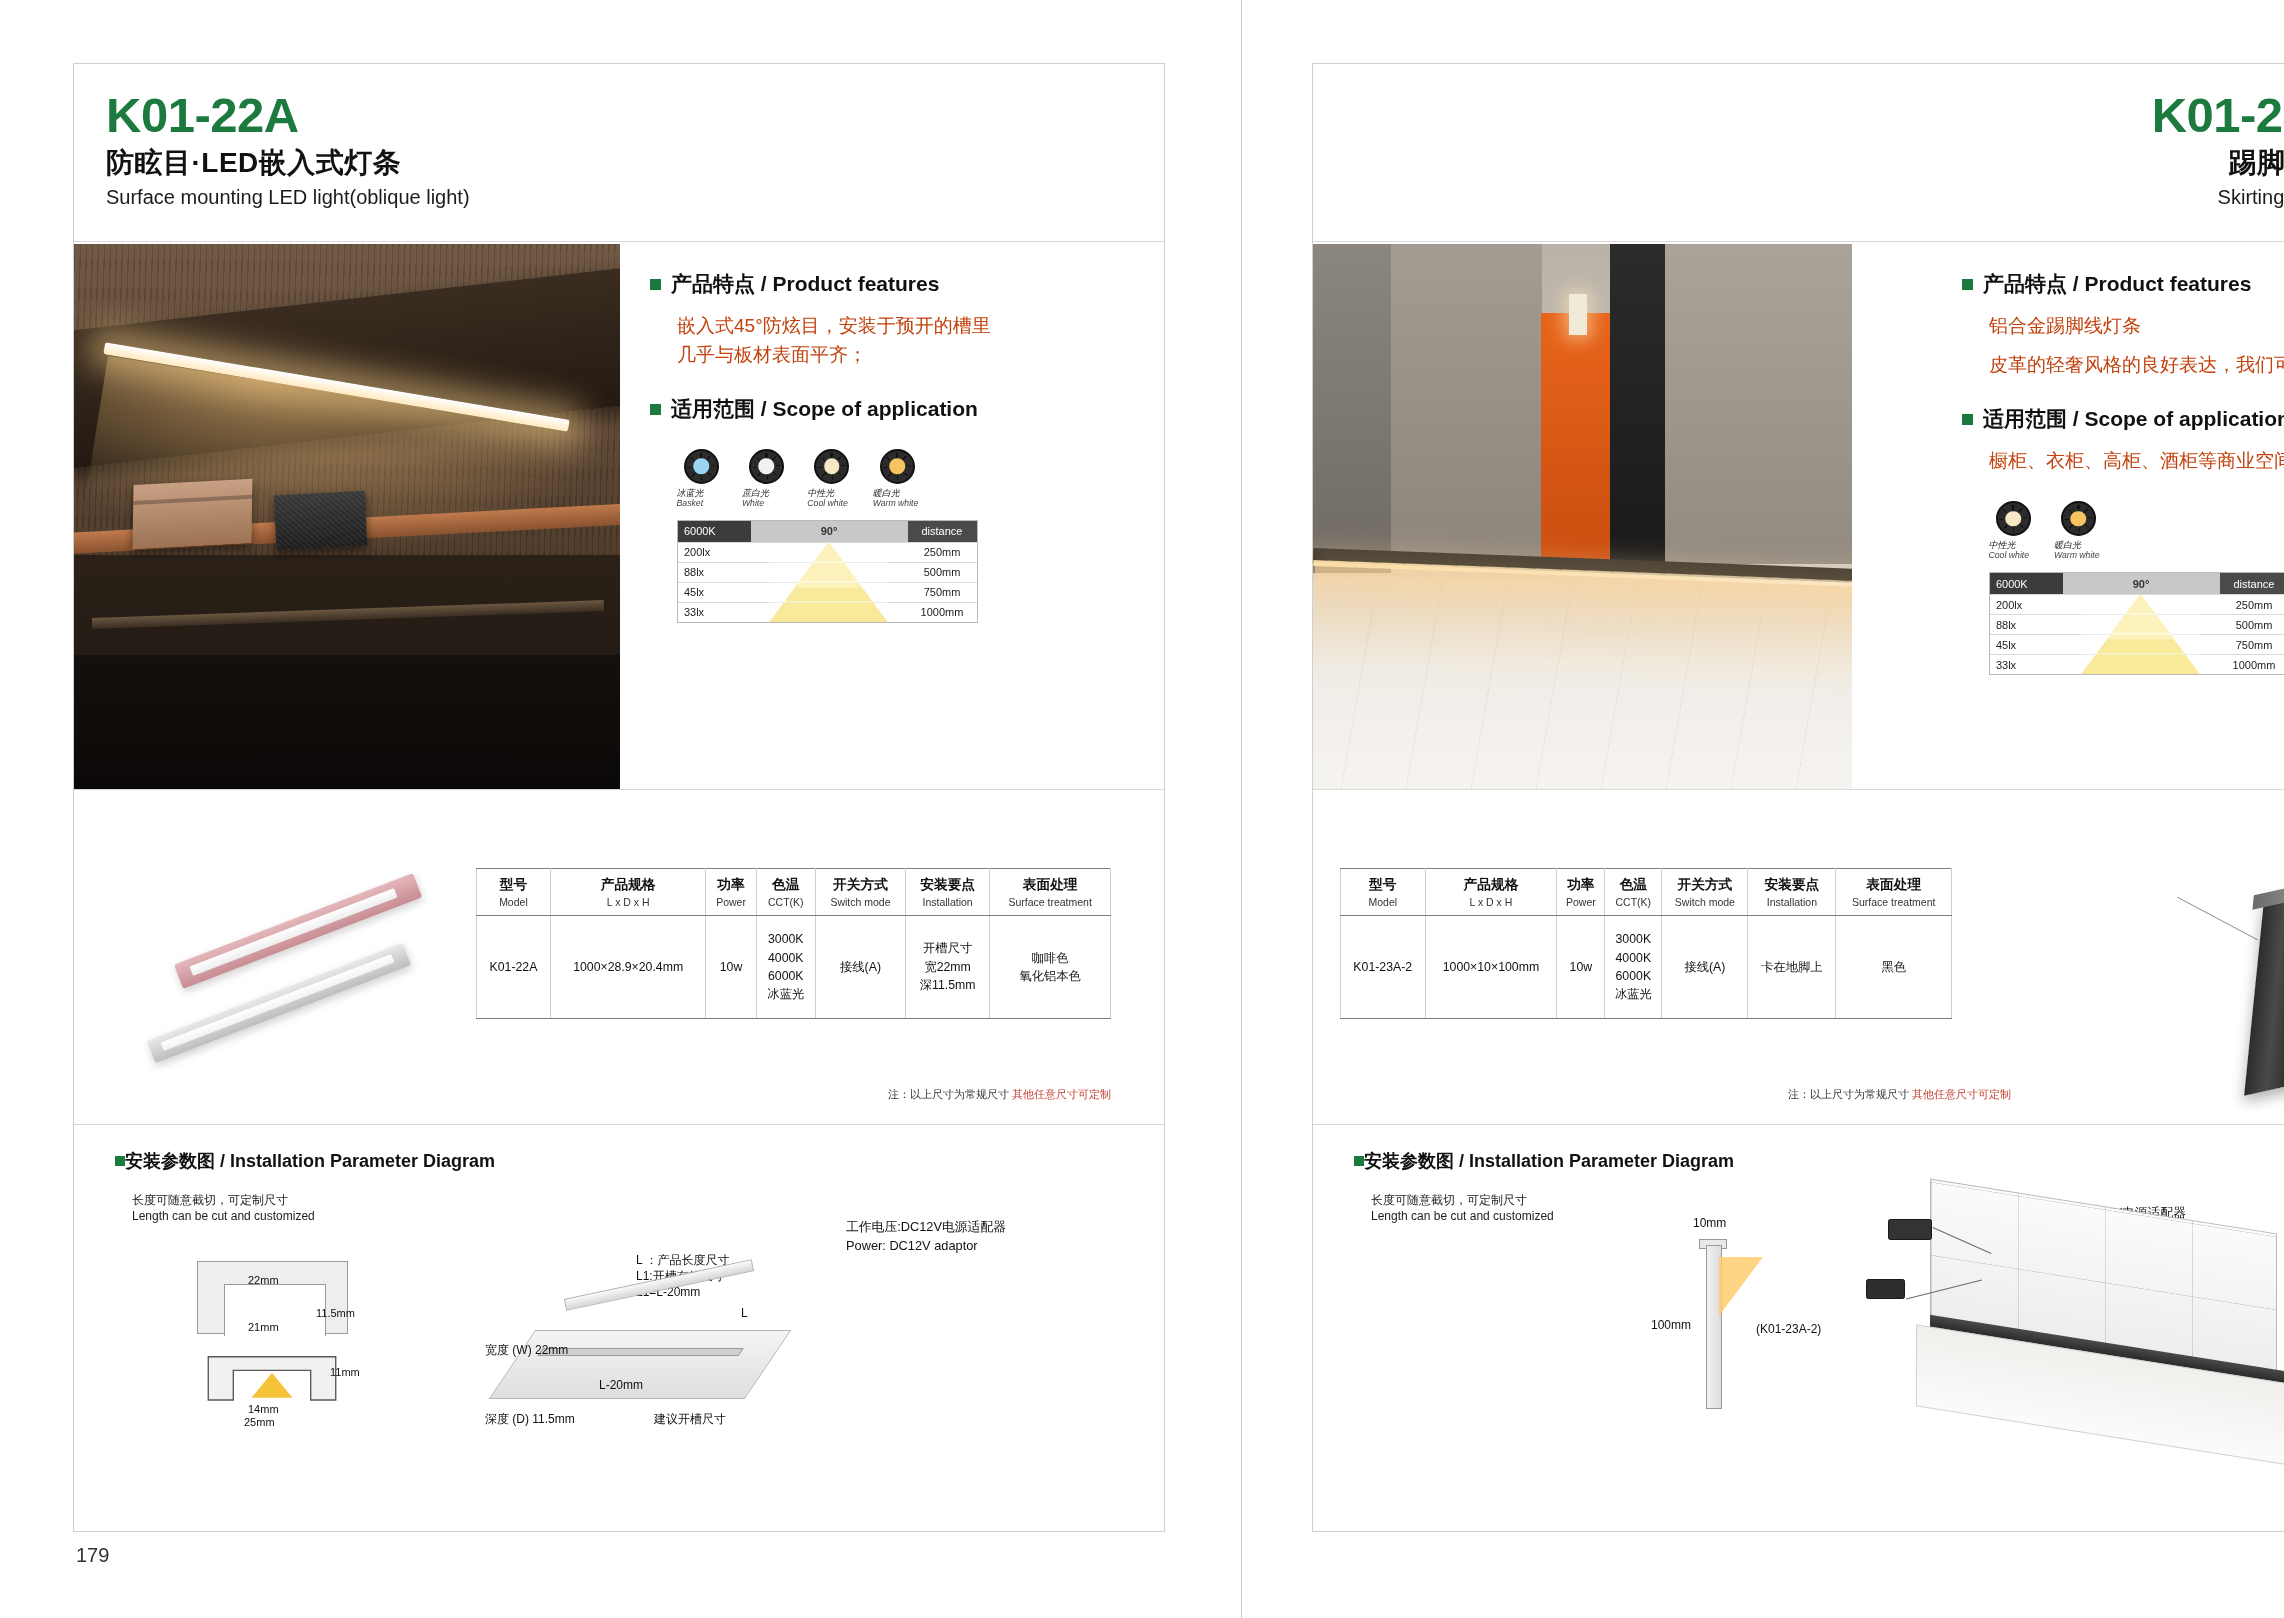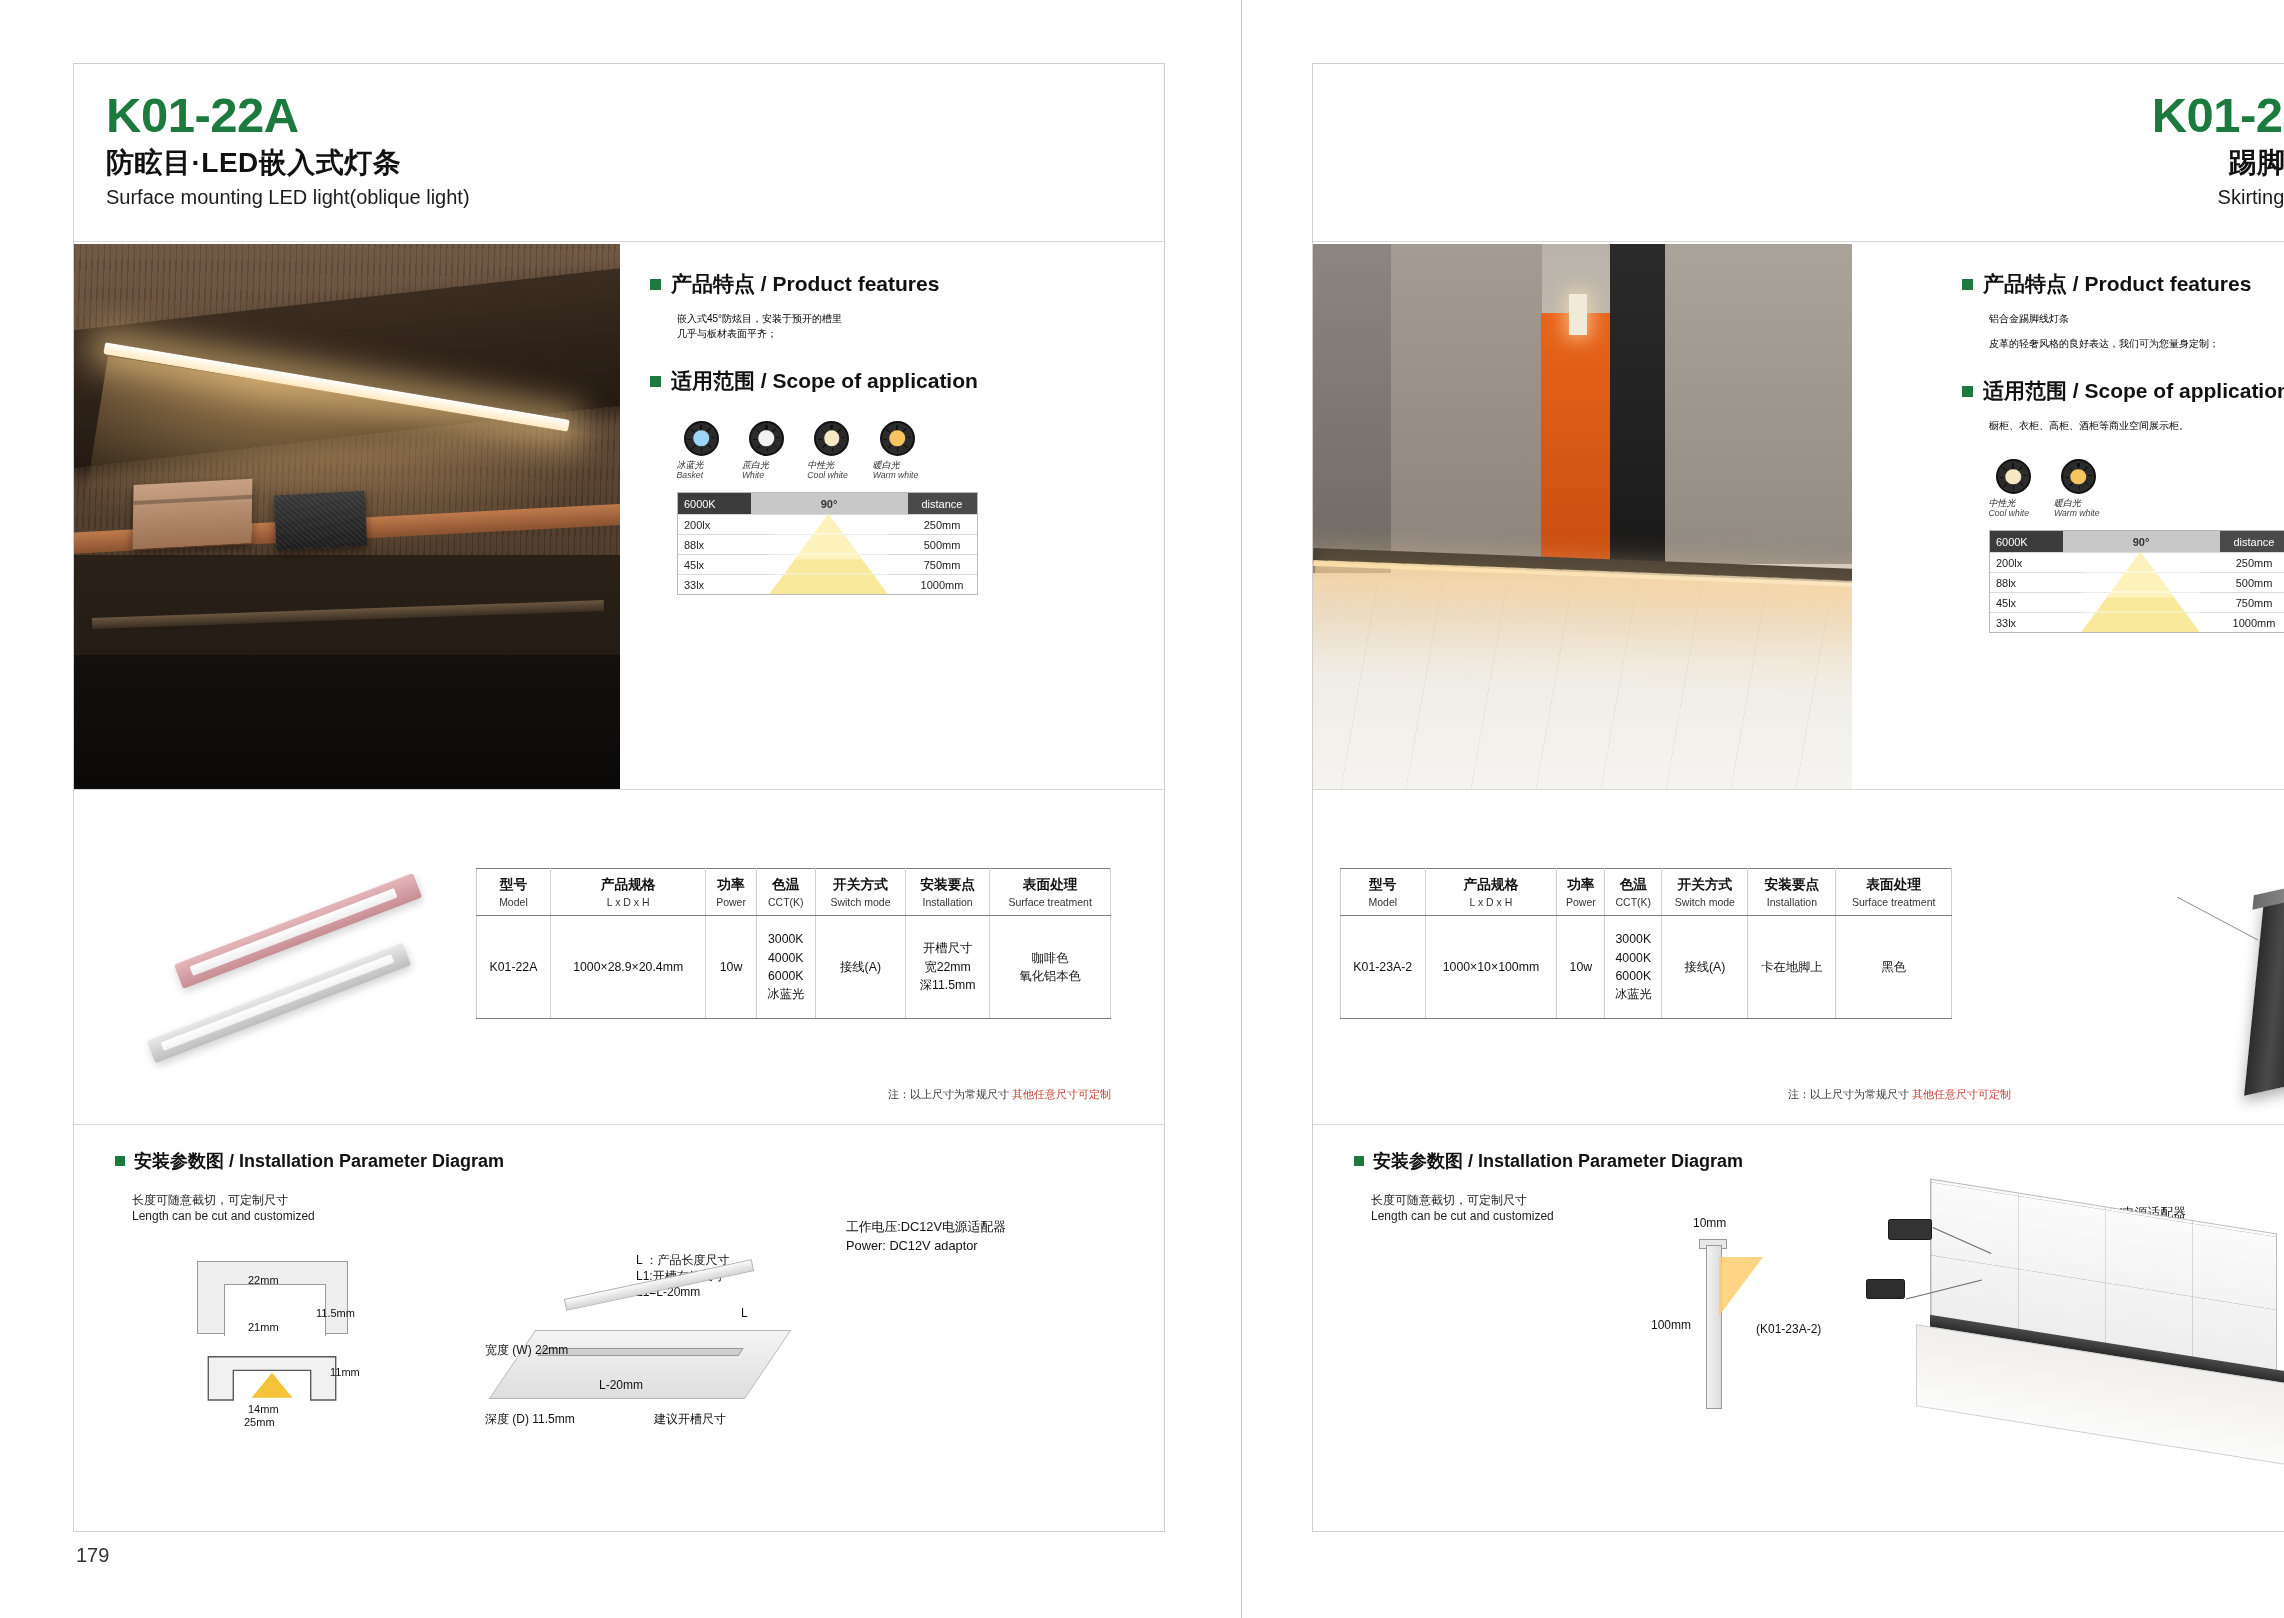--- a/index.html
+++ b/index.html
@@ -114,21 +114,21 @@
   .pr-glowfloor { position:absolute; left:0; top:329px; width:576px; height:114px;
     background:linear-gradient(180deg,rgba(255,214,150,.55),rgba(255,214,150,0)); transform:rotate(2.2deg);}
 
   
   .features { position:absolute; }
   .feat-left { left:576px; top:206px; width:480px; }
   .feat-right { left:649px; top:206px; width:480px; }
   .feat-h { display:flex; align-items:center; gap:10px; margin-bottom:12.8px; }
   .bullet { width:11px; height:11px; background:#1c7a3e; }
   .feat-h-t { font-size:21px; color:#111; font-weight:bold; }
-  .feat-p { font-size:10px; color:#000000; line-height:1.55; margin:0 0 10px 27px; }
+  .feat-p { font-size:19px; color:#c2410c; line-height:1.55; margin:0 0 10px 27px; }
   .feat-block { margin-bottom:25.6px; }
 
   
   .cct-row { display:flex; gap:16.4px; margin:12px 0 12px 26.5px; }
   .cct { text-align:left; width:49px;font-style:italic; }
   .cct-disc {
     width:35px; height:35px; border-radius:50%; margin:0 auto 3.7px;
     position:relative; border:2.3px solid #111;
     background:#2b2b2b;
   }
@@ -228,21 +228,21 @@
   .cell { font-size:12.3px; line-height:1.5; }
   .note { font-size:11px; color:#333; text-align:right; }
   .note em { font-style:normal; color:#c0392b; }
   .note-left { position:absolute; left:402px; top:1023px; width:635px; }
   .note-right { position:absolute; left:475px; top:1023px; width:649px; text-align:left;}
 
   .ml-rule2 { top:1060px; }
   .mr-rule2 { top:1060px; }
 
   
-  .inst-h { position:absolute; display:flex; align-items:center; gap:9px; }
+  .inst-h { position:absolute; display:flex; align-items:center; gap:0; }
   .inst-h-left { left:41px; top:1085px; }
   .sq { width:10px; height:10px; background:#1c7a3e; }
   .inst-h-t { font-size:18px; color:#111; font-weight:bold; }
 
   .small-note { position:absolute; font-size:12px; color:#222; line-height:1.35; }
   .sn-left { left:58px; top:1128px; }
 
   .volt { position:absolute; font-size:12.8px; color:#111; line-height:1.45;margin-top:35px; }
   .volt-left { left:772px; top:1119px; }
 

